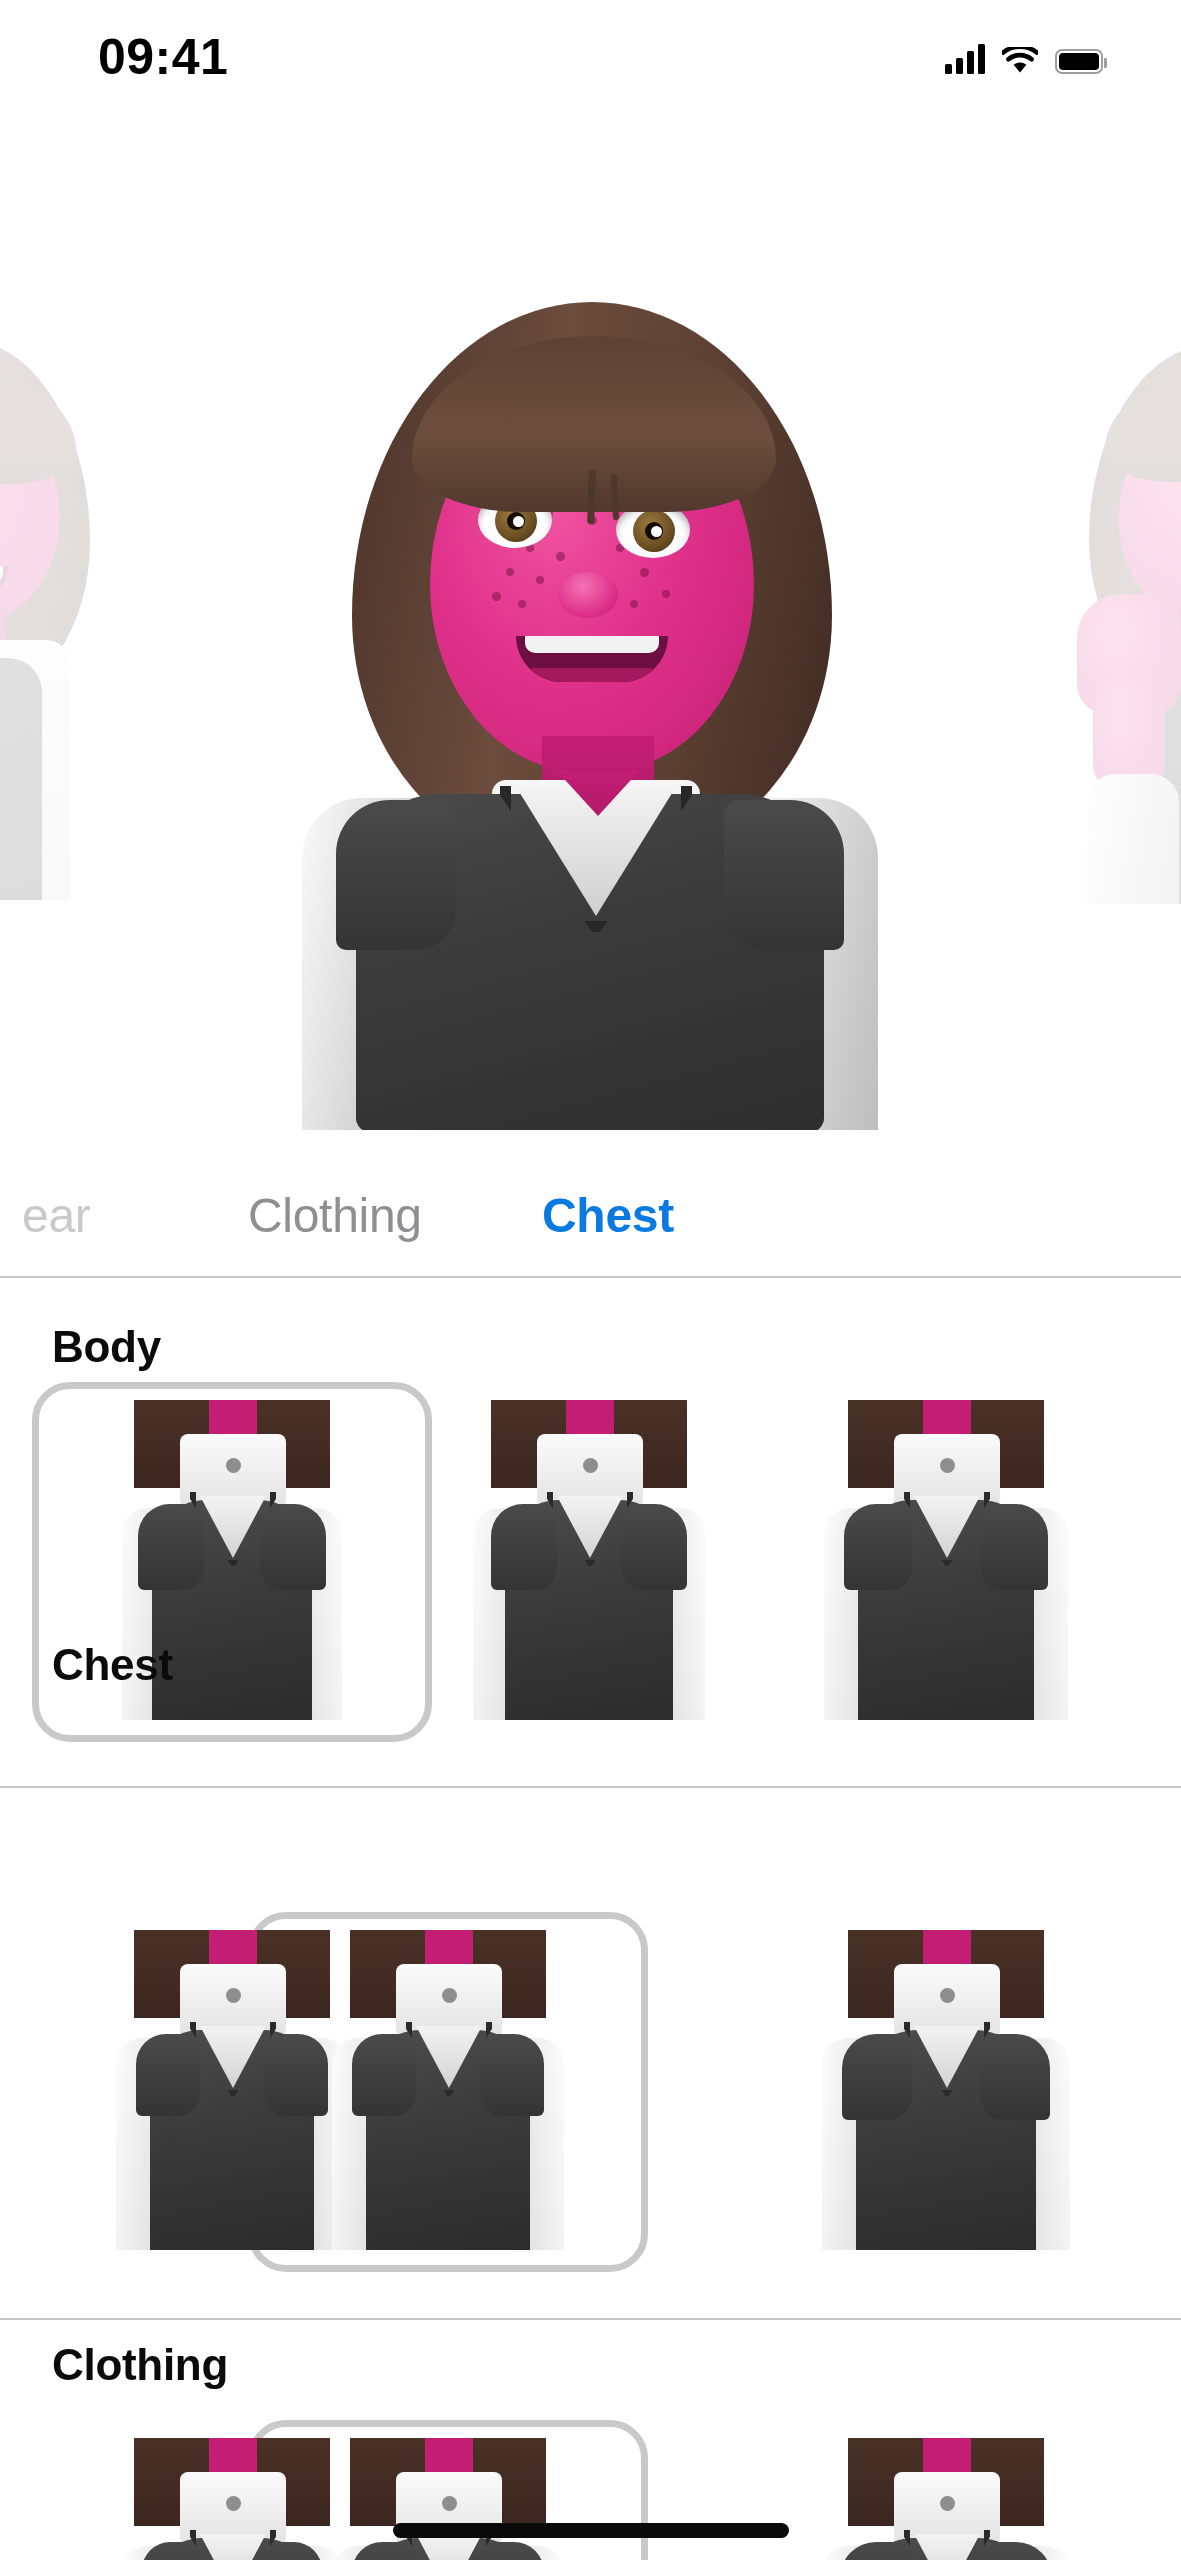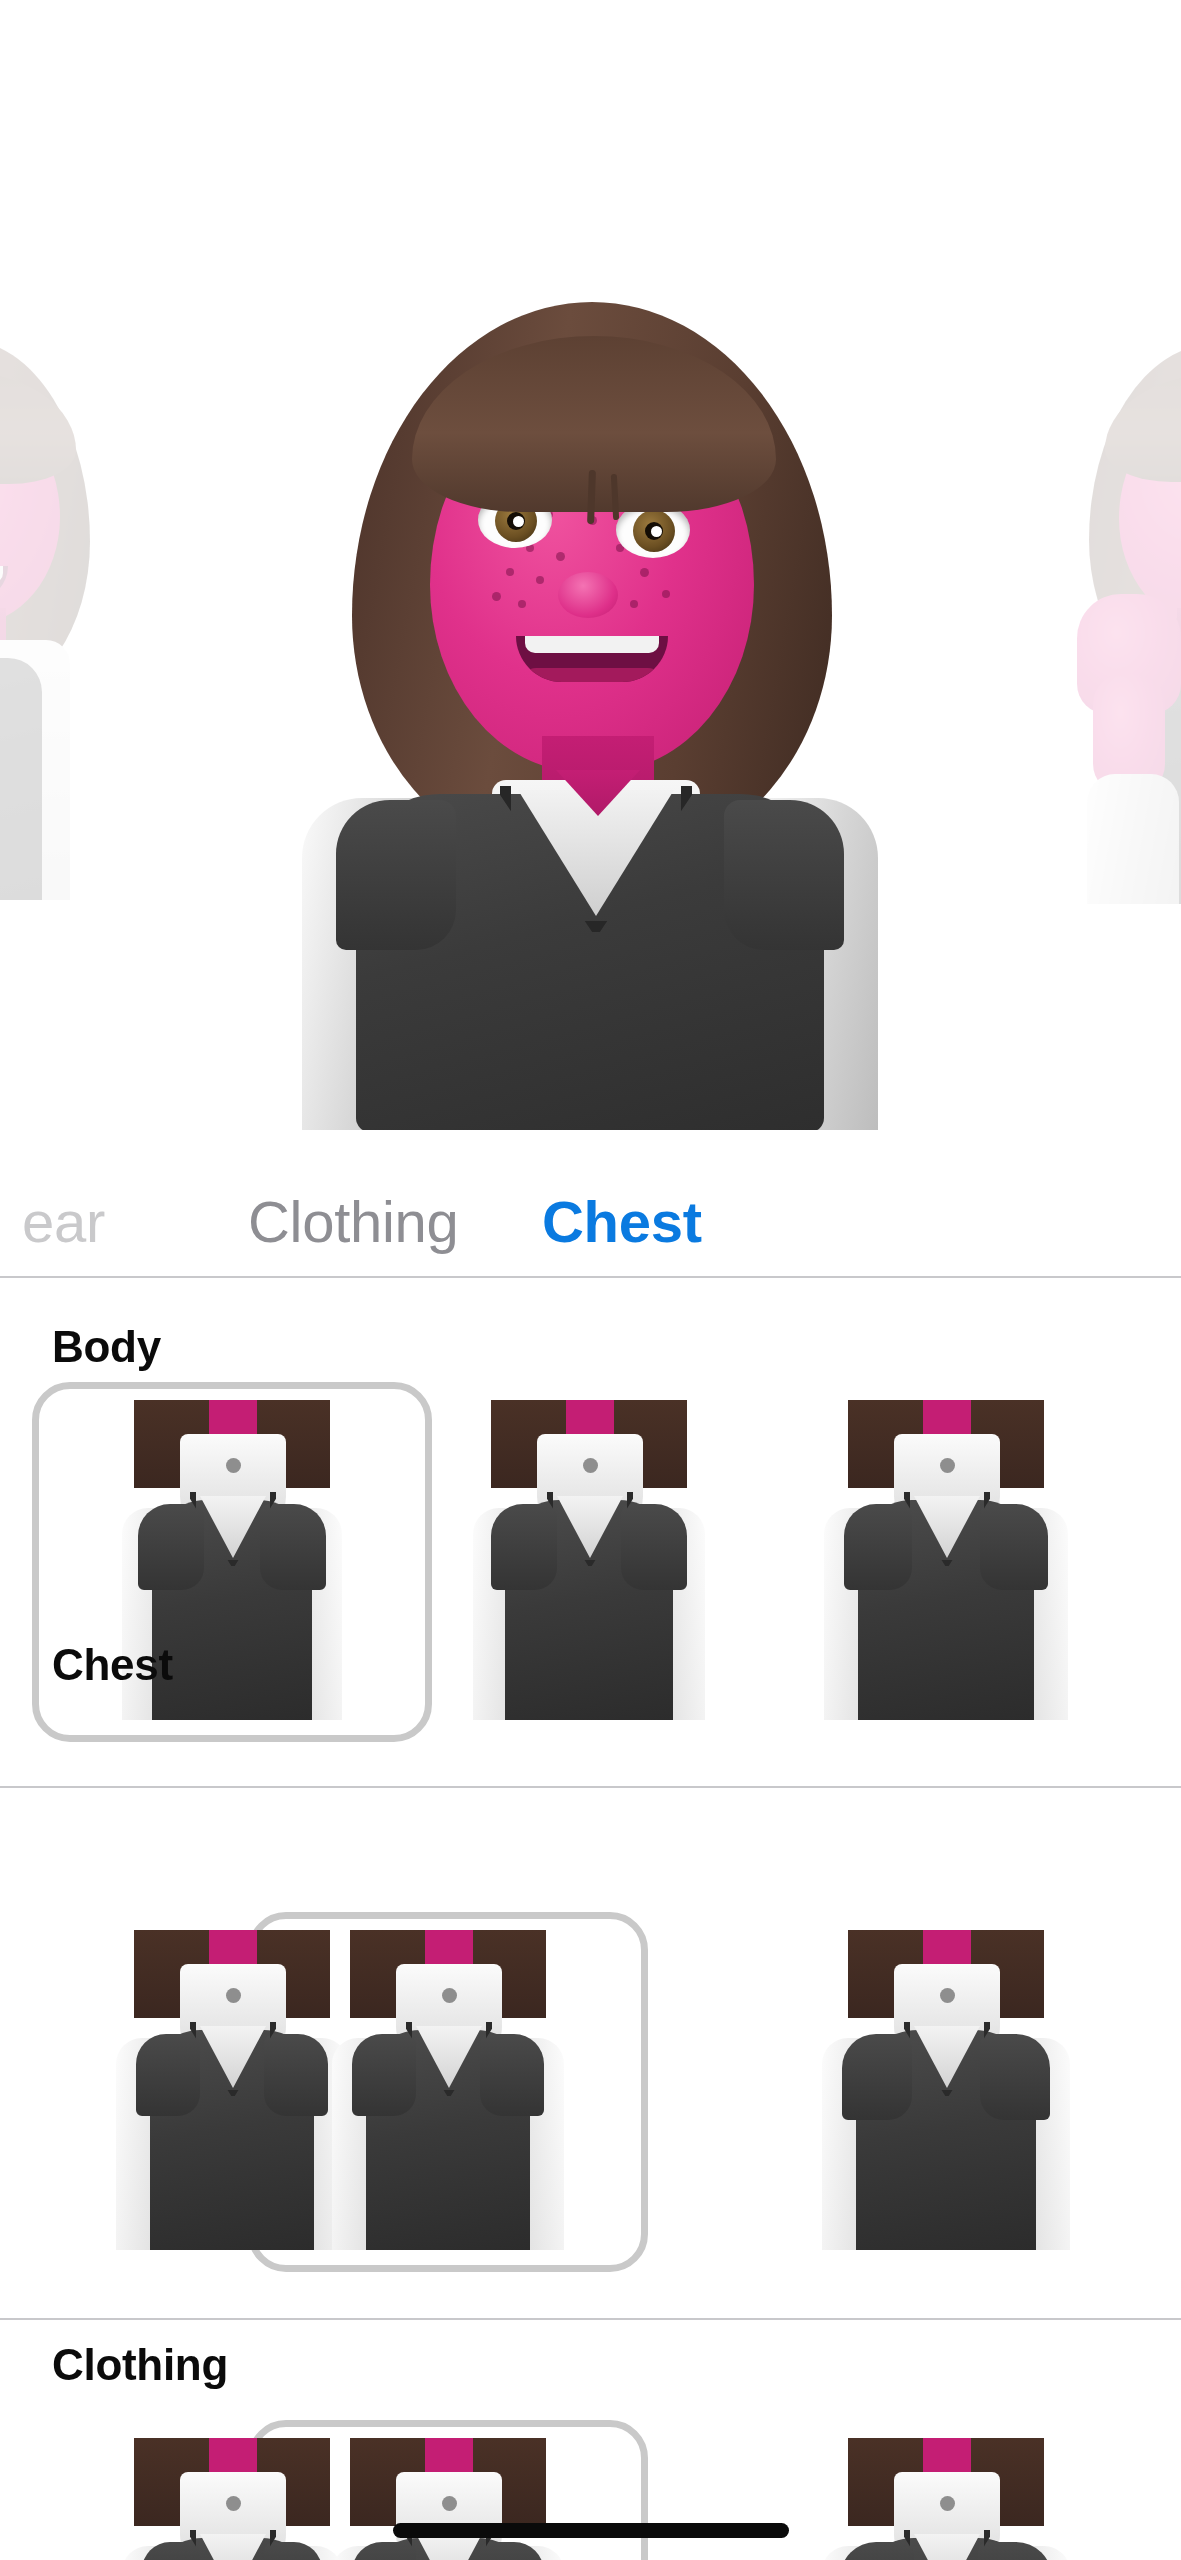--- a/index.html
+++ b/index.html
@@ -68,21 +68,21 @@
   .arm   { position:absolute; background:linear-gradient(100deg,#fafafa 0%,#d6d6d6 55%,#bdbdbd 100%); }
 
   
   .main-av { position:absolute; left:300px; top:0; width:580px; height:830px; }
 
   
   .ghost { opacity:.16; }
 
   
   .tabbar { position:absolute; top:1160px; left:0; width:1181px; height:117px; }
-  .tab { position:absolute; top:28px; font-size:58px; letter-spacing:-0.3px; }
+  .tab { position:absolute; top:28px; font-size:48px; letter-spacing:-0.3px; }
   .tab.partial { left:22px; color:#c9c9cb; }
   .tab.inactive { color:#8e8e93; }
   .tab.active { color:#0a7ae0; font-weight:700; }
   .divider { position:absolute; left:0; width:1181px; height:2px; background:#c8c8cb; }
 
   
   .section-title { position:absolute; left:52px; font-size:44px; font-weight:700; color:#0b0b0b; letter-spacing:-0.3px; }
 
   .thumb { position:absolute; width:268px; height:320px; overflow:hidden; }
   .thumb .tcontent { position:absolute; left:0; top:0; width:268px; height:320px; }
@@ -108,20 +108,41 @@
 
   
   .home-ind { position:absolute; left:50%; transform:translateX(-50%); bottom:22px;
               width:396px; height:15px; border-radius:10px; background:#0a0a0a; }
 </style>
 </head>
 <body>
 
 <div class="screen">
 
+  <div class="statusbar">
+    <div class="sb-time">09:41</div>
+    <div class="sb-right">
+      <div class="sig">
+          <i></i>
+          <i></i>
+          <i></i>
+          <i></i>
+        </div>
+      <div class="wifi">
+        <svg width="36" height="27" viewBox="0 0 36 27">
+          <path d="M18 25.5 L11.6 17.8 a10.3 10.3 0 0 1 12.8 0 Z" fill="#000"></path>
+          <path d="M6.4 12.2 a18.4 18.4 0 0 1 23.2 0" stroke="#000" stroke-width="4.6" fill="none" stroke-linecap="round"></path>
+          <path d="M1 5.6 a27.6 27.6 0 0 1 34 0" stroke="#000" stroke-width="4.6" fill="none" stroke-linecap="round"></path>
+        </svg>
+      </div>
+      <div class="batt">
+          <span></span>
+        </div>
+    </div>
+  </div>
 
 
   <div class="stage">
 
     <div class="memoji ghost" style="left:-190px; top:40px; width:300px; height:560px;">
       <div class="hair-back" style="left:30px; top:0; width:250px; height:360px;"></div>
       <div class="face" style="left:60px; top:60px; width:190px; height:225px;"></div>
       <div class="bangs" style="left:44px; top:32px; width:222px; height:112px;"></div>
 
       <div class="mouth" style="left:112px; top:226px; width:86px; height:34px;">

